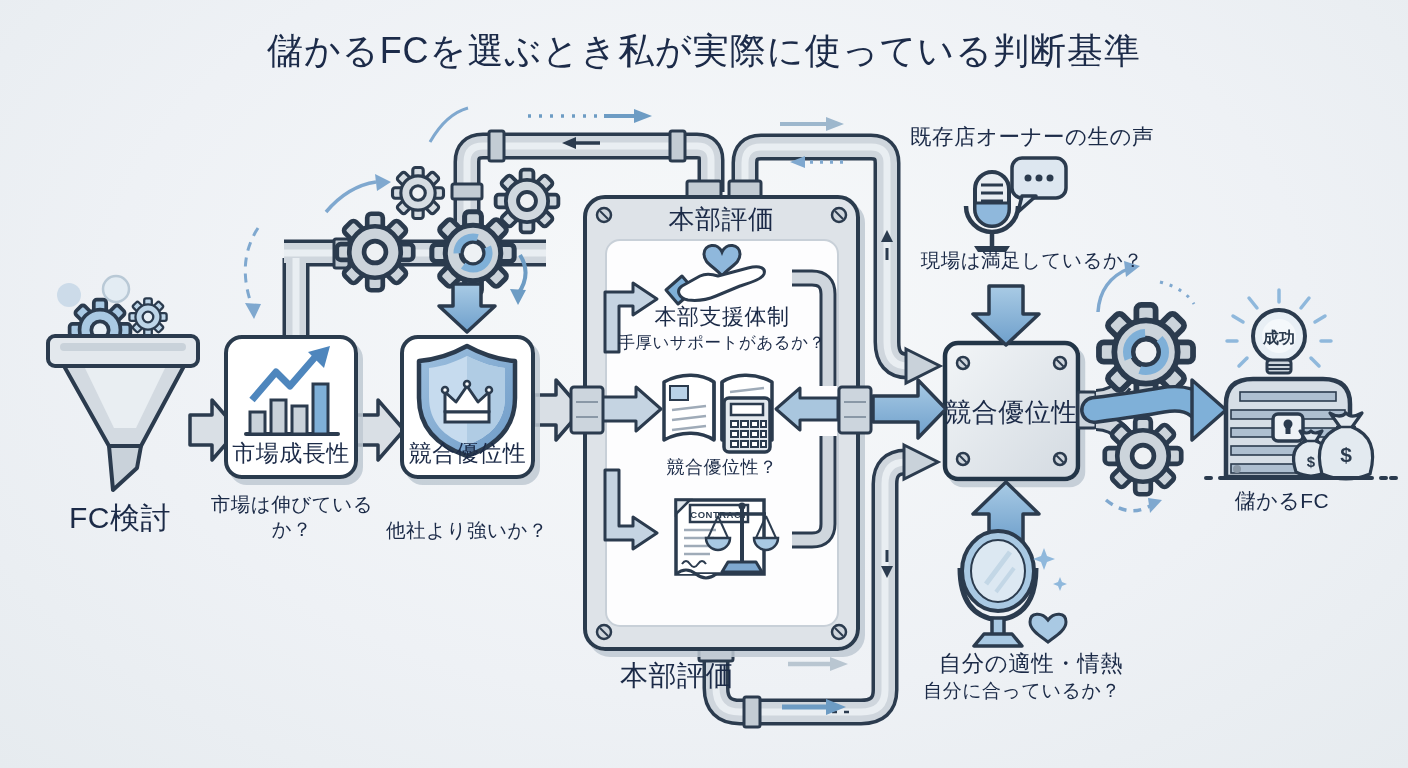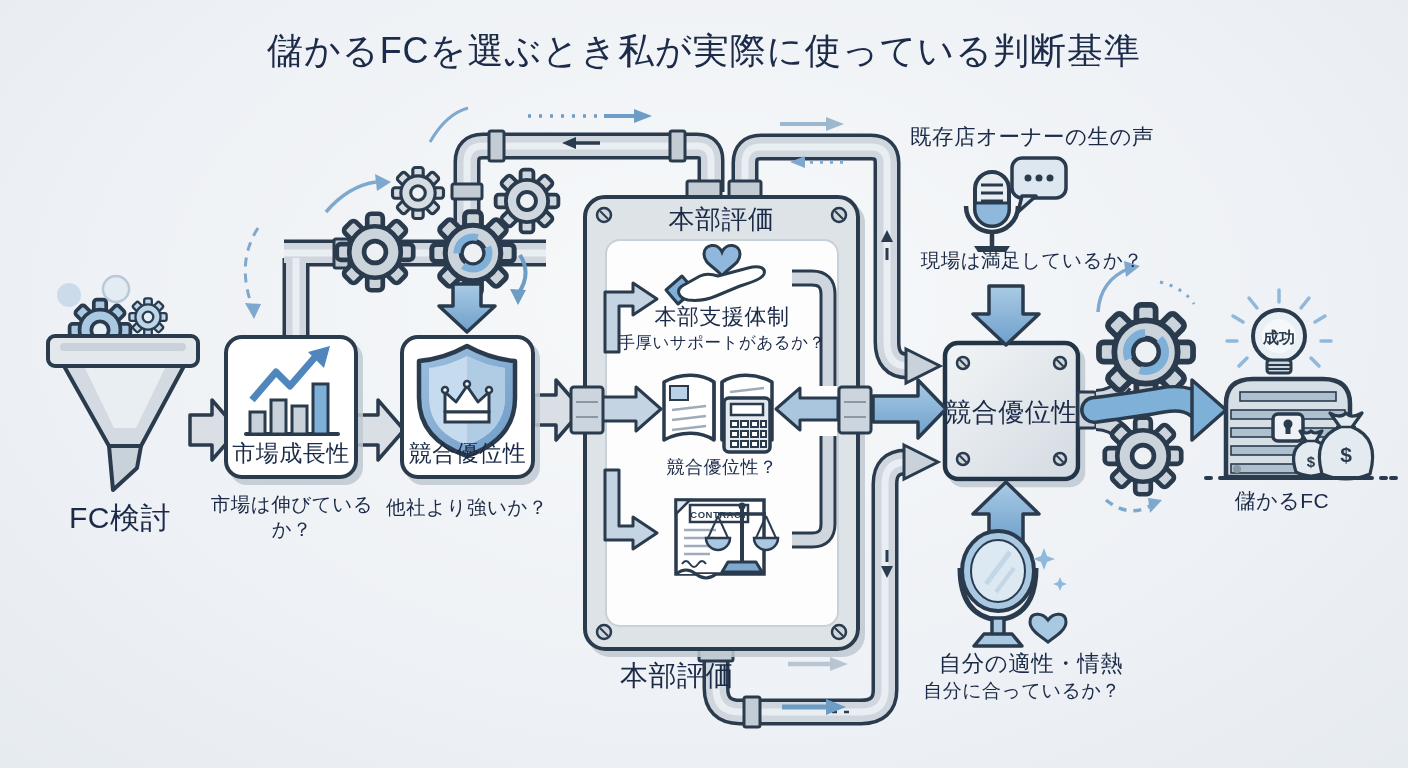--- a/index.html
+++ b/index.html
@@ -382,21 +382,21 @@
 </svg>
 
 <div class="lbl" style="left:0;right:0;top:28px;font-size:36px;color:#1c2b49;letter-spacing:1px;">儲かるFCを選ぶとき私が実際に使っている判断基準</div>
 
 <div class="lbl" style="left:30px;width:180px;top:498px;font-size:30px;">FC検討</div>
 
 <div class="lbl" style="left:228px;width:126px;top:439px;font-size:23px;">市場成長性</div>
 <div class="lbl" style="left:207px;width:170px;top:492px;font-size:19.5px;">市場は伸びているか？</div>
 
 <div class="lbl" style="left:403px;width:129px;top:439px;font-size:23px;">競合優位性</div>
-<div class="lbl" style="left:384px;width:166px;top:495px;font-size:19.5px;">他社より強いか？</div>
+<div class="lbl" style="left:384px;width:166px;top:518px;font-size:19.5px;">他社より強いか？</div>
 
 <div class="lbl" style="left:585px;width:273px;top:203px;font-size:26px;">本部評価</div>
 <div class="lbl" style="left:592px;width:260px;top:303px;font-size:22px;">本部支援体制</div>
 <div class="lbl" style="left:592px;width:260px;top:332px;font-size:16.5px;">手厚いサポートがあるか？</div>
 <div class="lbl" style="left:592px;width:260px;top:456px;font-size:18px;">競合優位性？</div>
 <div class="lbl" style="left:577px;width:200px;top:658px;font-size:28px;">本部評価</div>
 
 <div class="lbl" style="left:892px;width:280px;top:248px;font-size:19.5px;">現場は満足しているか？</div>
 <div class="lbl" style="left:892px;width:280px;top:124px;font-size:21.5px;">既存店オーナーの生の声</div>
 

